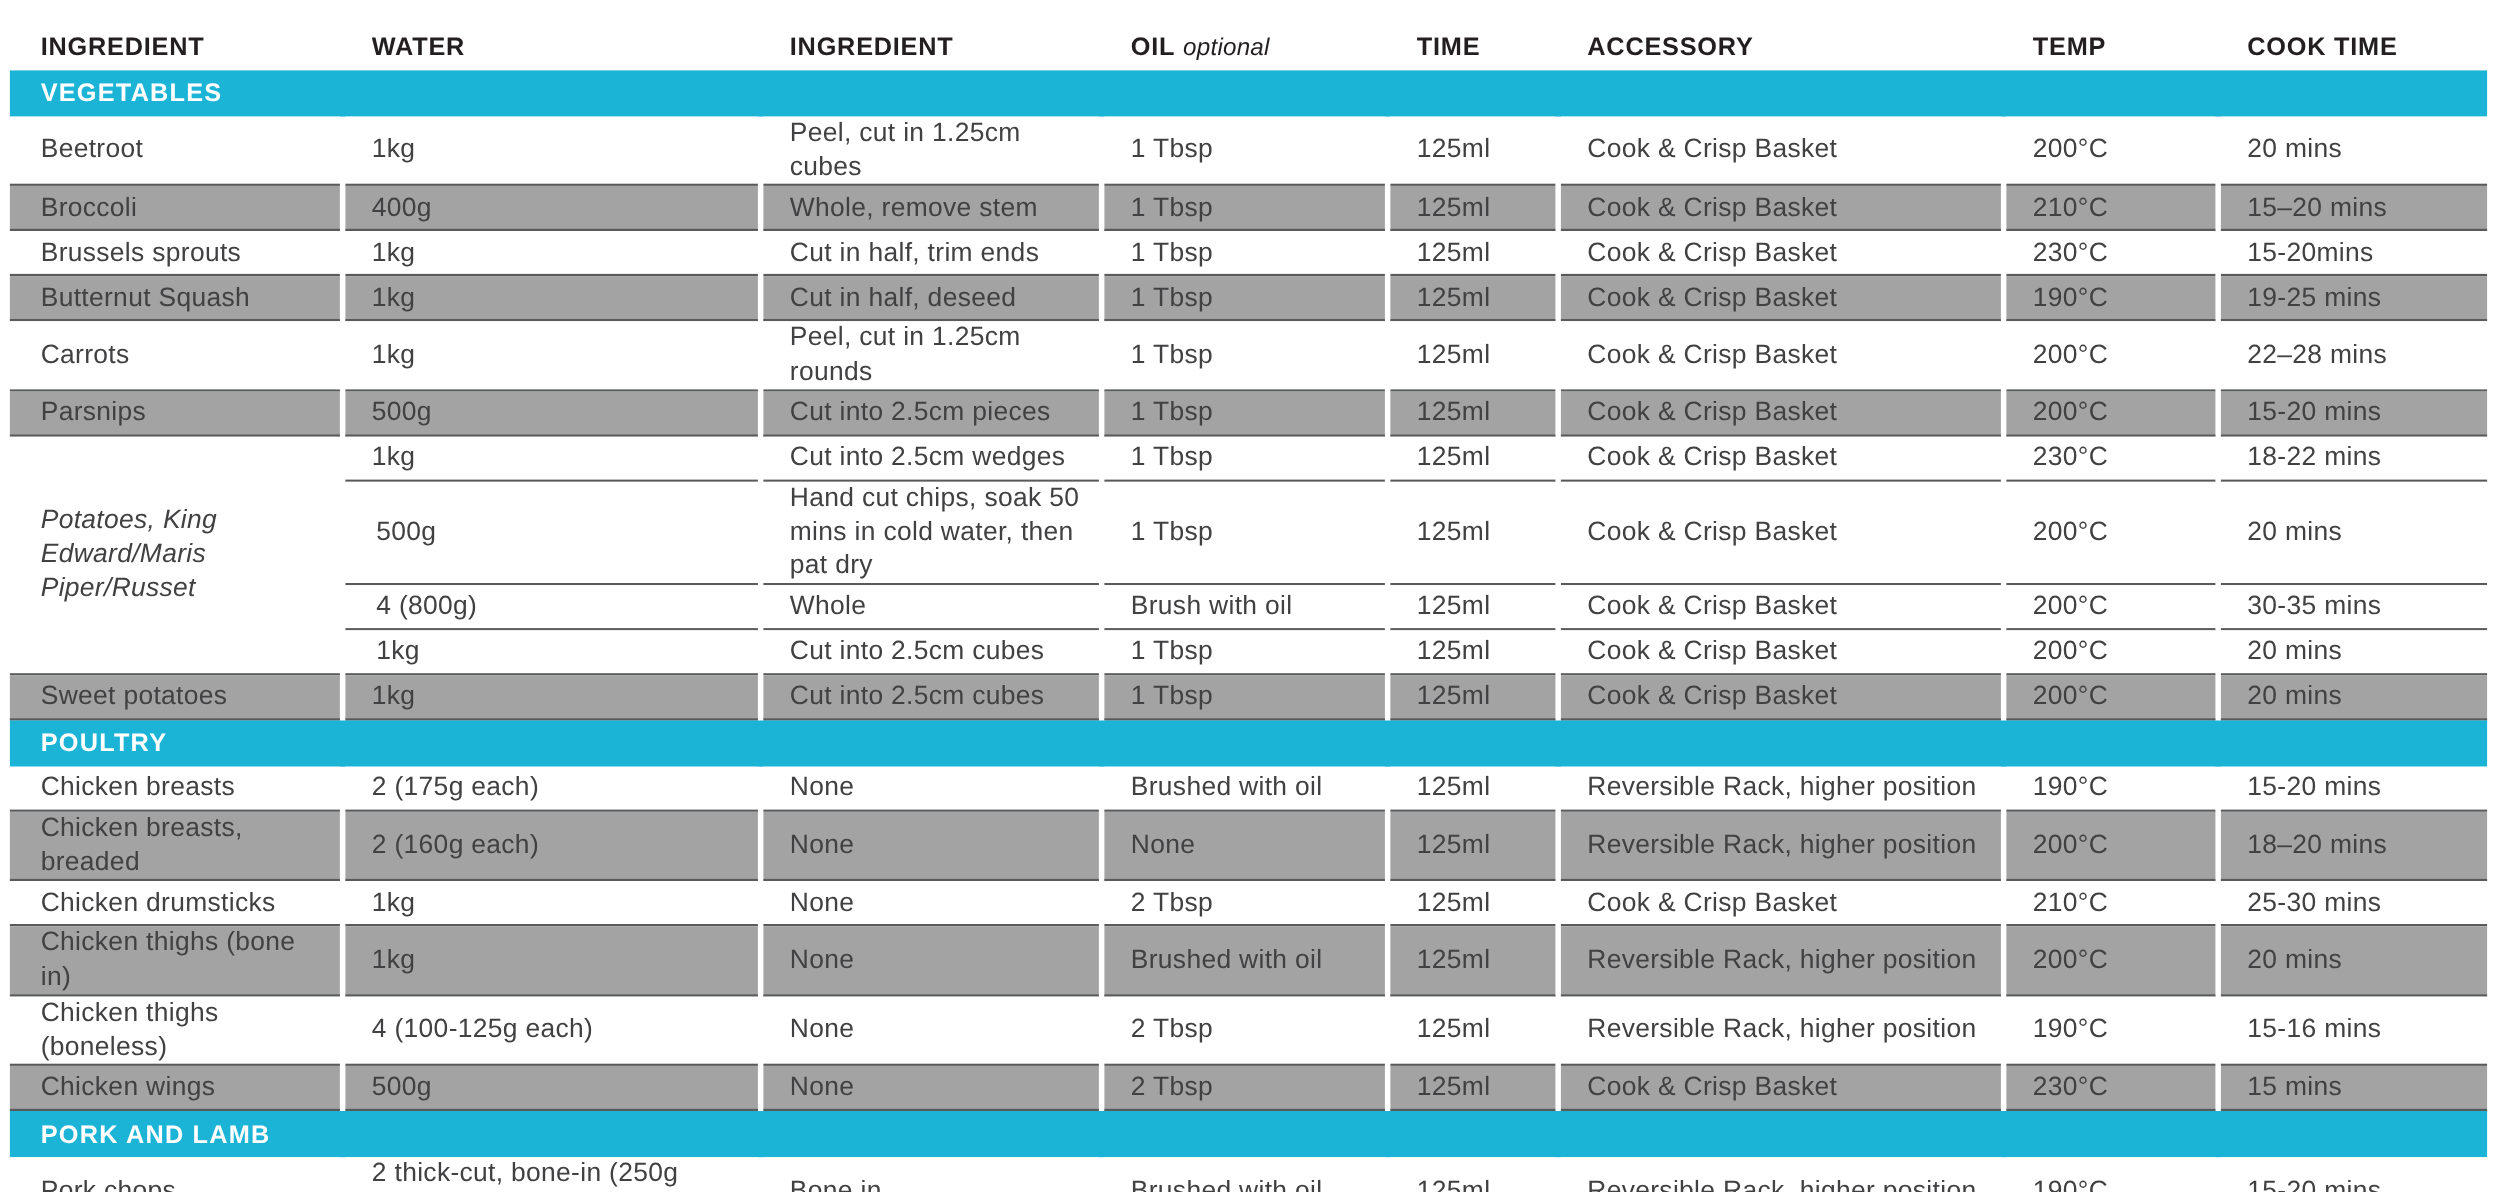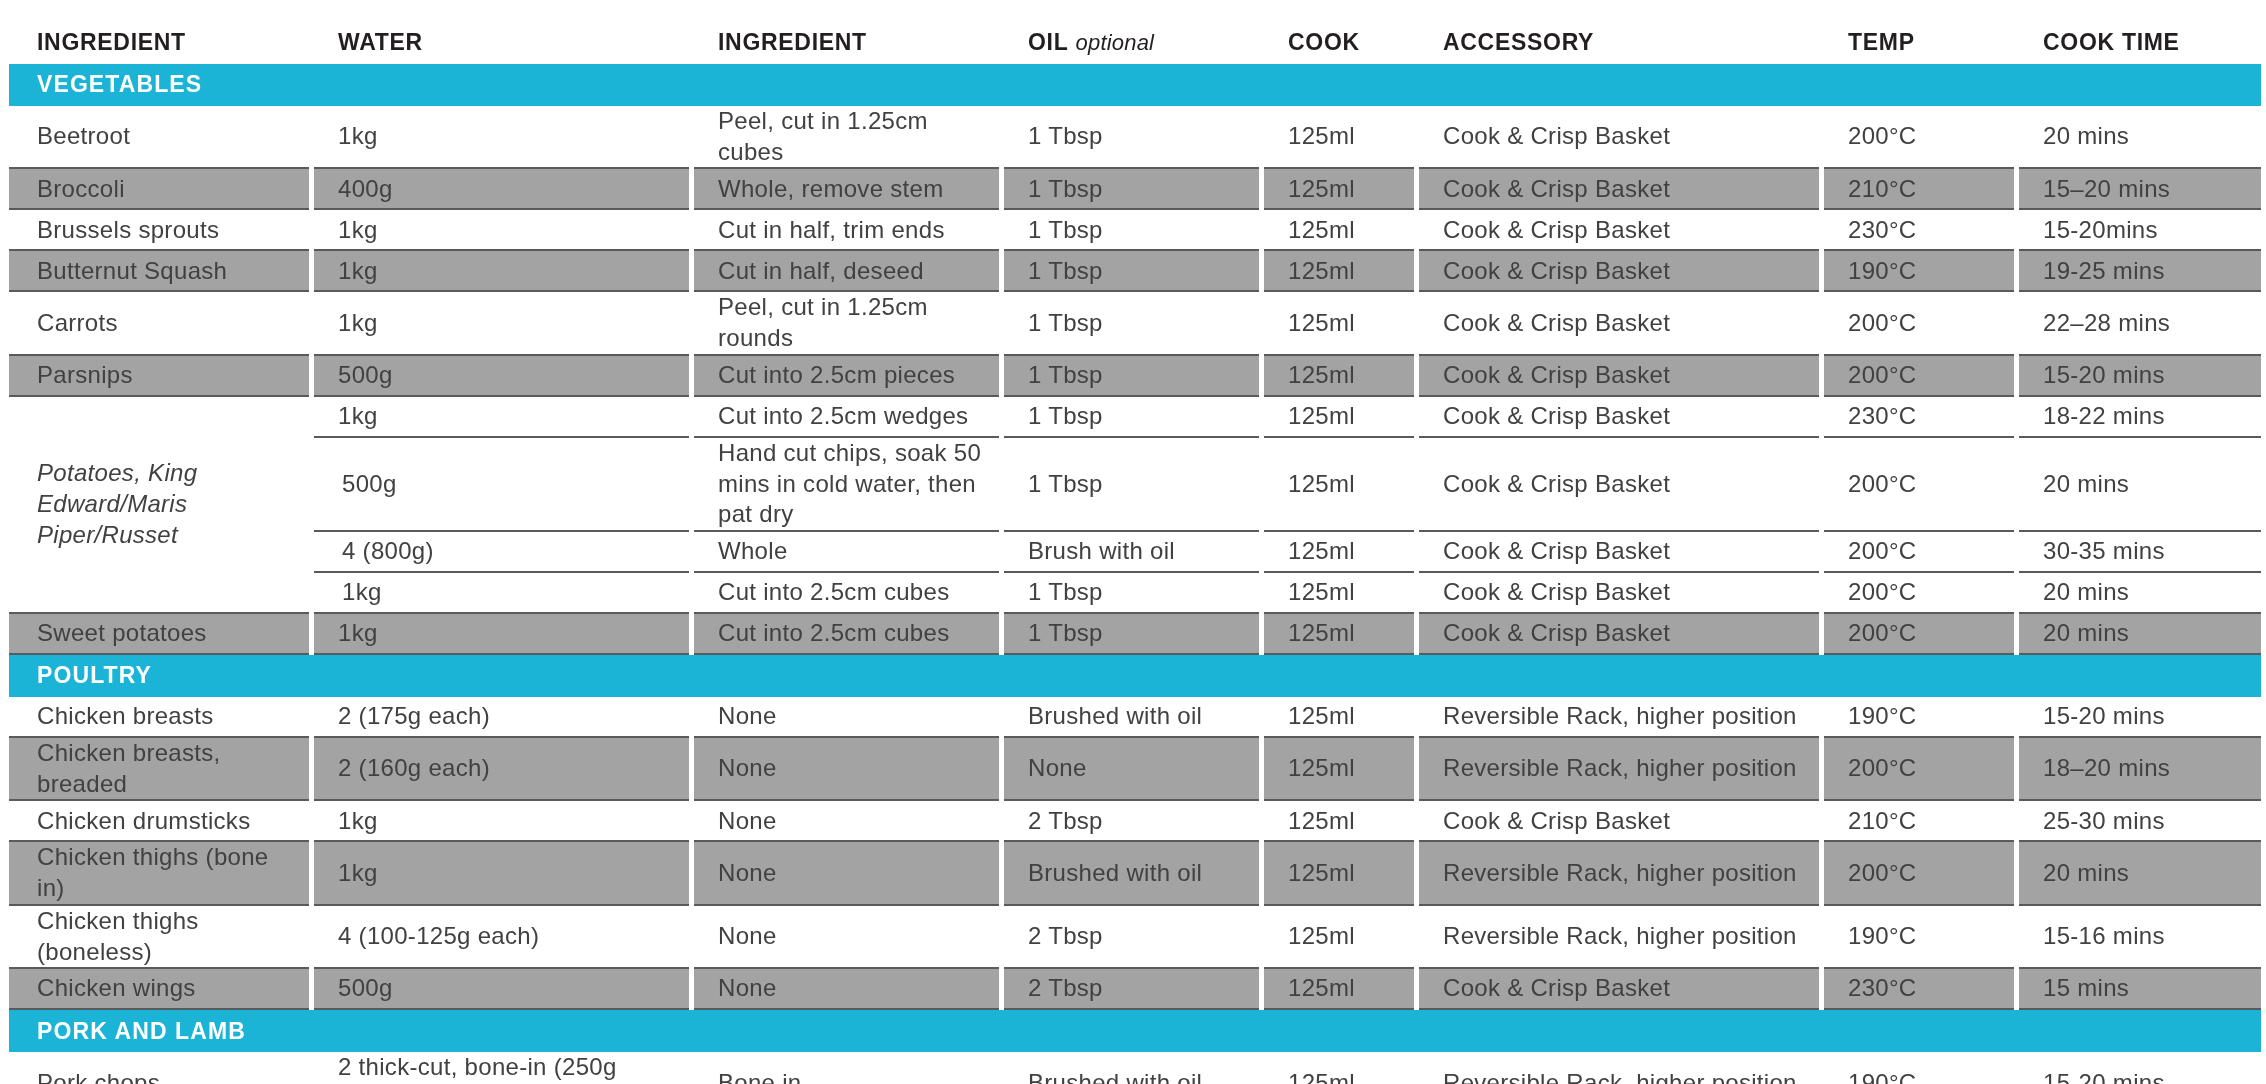--- a/index.html
+++ b/index.html
@@ -93,21 +93,21 @@
         <col class="c7">
         <col class="c8">
     </colgroup>
 
     <tbody>
         <tr>
       <th>INGREDIENT</th>
       <th>WATER</th>
       <th>INGREDIENT</th>
       <th><span>OIL</span>&nbsp;<span class="qualifier">optional</span></th>
-      <th>COOK</th>
+      <th>TIME</th>
       <th>ACCESSORY</th>
       <th>TEMP</th>
       <th>COOK TIME</th>
     </tr>
 
     <tr class="section-row">
       <td colspan="8">VEGETABLES</td>
     </tr>
 
     <tr class="data-row">

